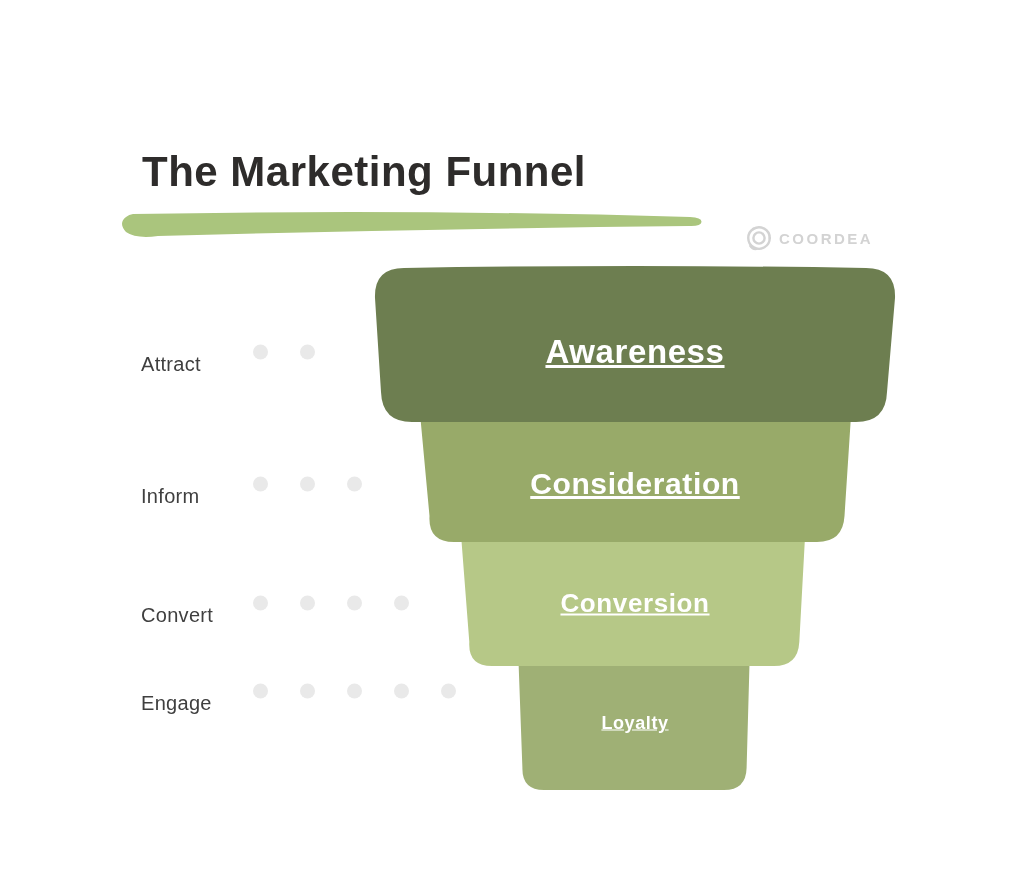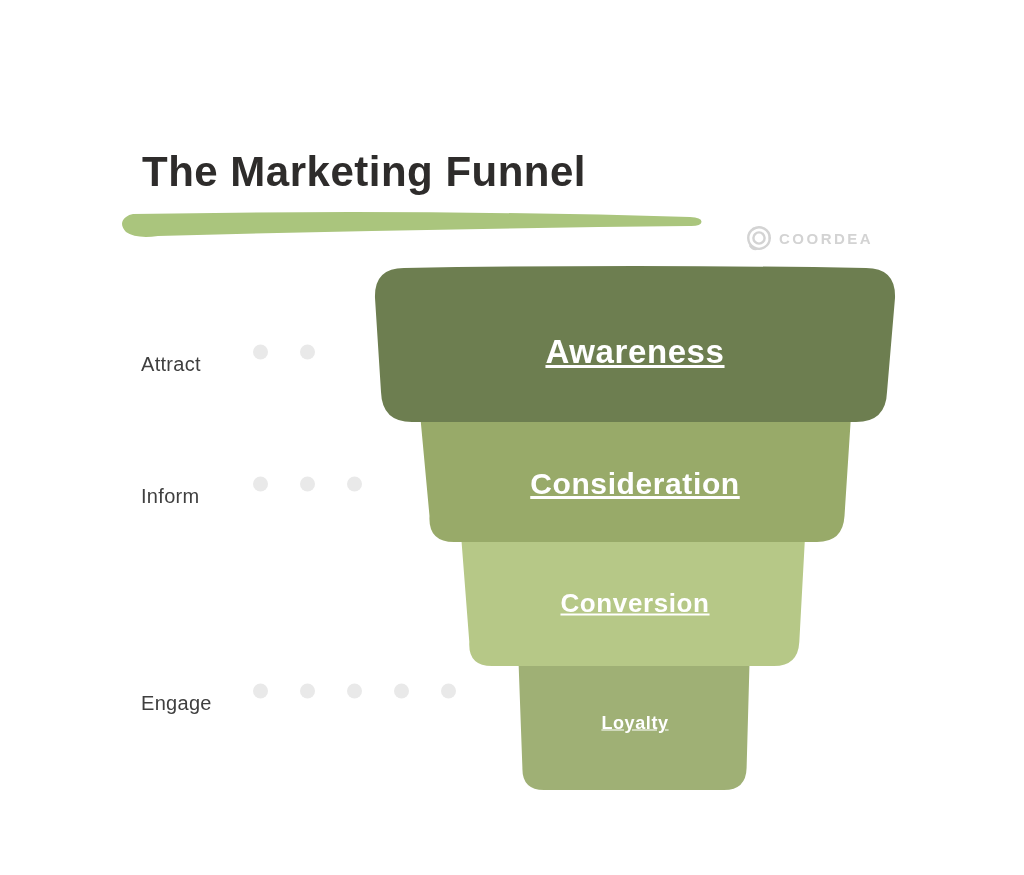--- a/index.html
+++ b/index.html
@@ -73,20 +73,29 @@
       </span>
   </div>
   <div class="stage-row row-1">
     <span class="stage-label">Inform</span>
     <span class="dots">
         <span class="dot"></span>
         <span class="dot"></span>
         <span class="dot"></span>
       </span>
   </div>
+  <div class="stage-row row-2">
+    <span class="stage-label">Convert</span>
+    <span class="dots">
+        <span class="dot"></span>
+        <span class="dot"></span>
+        <span class="dot"></span>
+        <span class="dot"></span>
+      </span>
+  </div>
   <div class="stage-row row-3">
     <span class="stage-label">Engage</span>
     <span class="dots">
         <span class="dot"></span>
         <span class="dot"></span>
         <span class="dot"></span>
         <span class="dot"></span>
         <span class="dot"></span>
       </span>
   </div>

